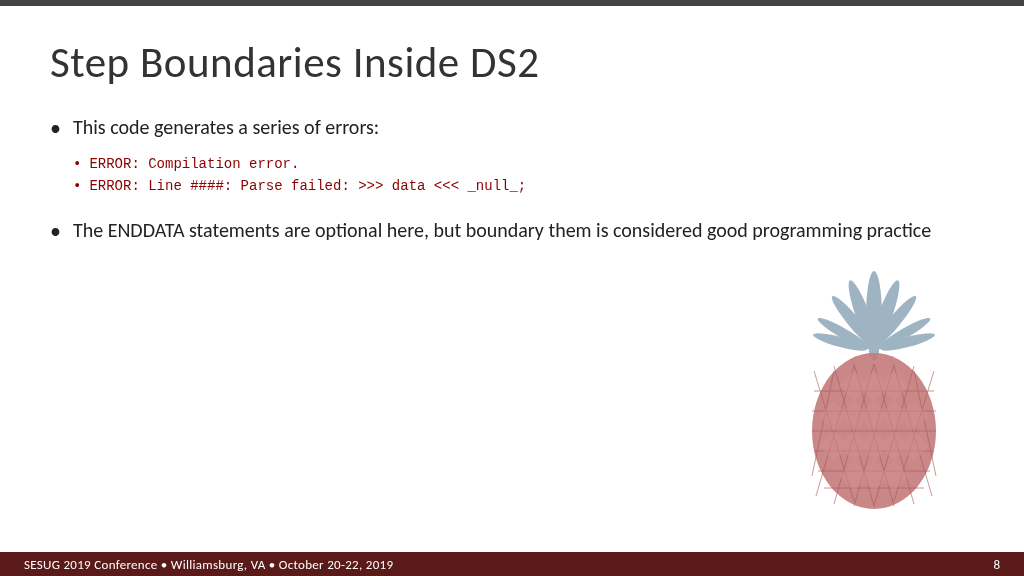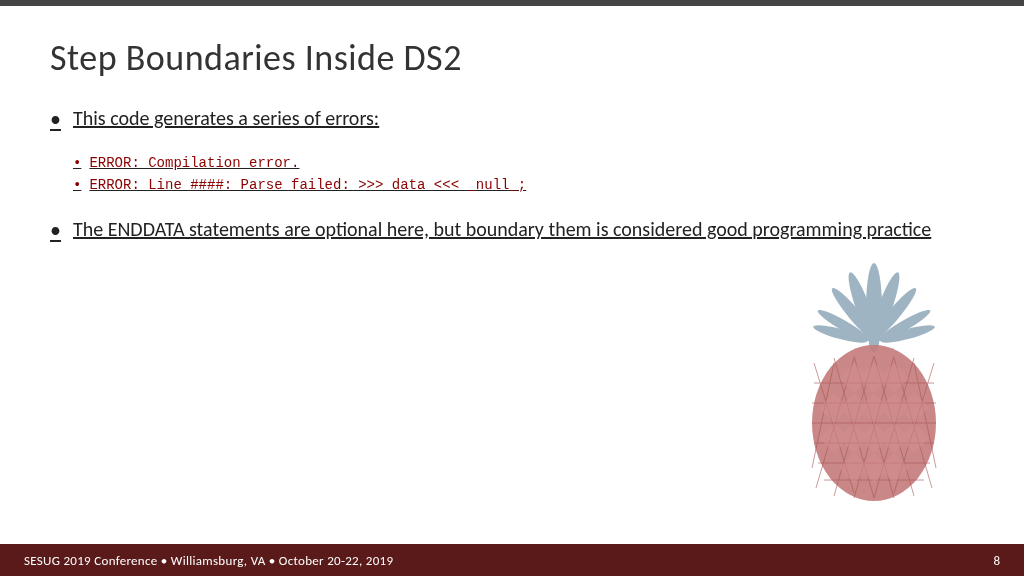--- a/index.html
+++ b/index.html
@@ -22,59 +22,58 @@
       flex-direction: column;
     }
 
     .content-area {
       flex: 1;
       padding: 30px 50px 20px 50px;
       position: relative;
     }
 
     .slide-title {
-      font-size: 36px;
+      font-size: 43px;
       font-weight: 300;
       color: #333333;
       margin-bottom: 24px;
       letter-spacing: 0.5px;
     }
 
     .bullet-list {
       list-style: none;
       padding: 0;
     }
 
     .bullet-list > li {
       display: flex;
       align-items: flex-start;
       margin-bottom: 18px;
       font-size: 20px;
       color: #222222;
       line-height: 1.4;
-      text-decoration: underline;
     }
 
     .bullet-list > li::before {
       content: '•';
       font-size: 22px;
       color: #222222;
       margin-right: 12px;
       flex-shrink: 0;
       margin-top: 1px;
     }
 
     .bullet-list > li .text-content {
       flex: 1;
     }
 
     .sub-list {
       list-style: none;
       padding: 4px 0 0 0;
-      margin-top: 16px;
+      margin-top: 8px;
     }
 
     .sub-list li {
       display: flex;
       align-items: flex-start;
       font-family: 'Courier New', Courier, monospace;
       font-size: 14px;
       color: #8b0000;
       line-height: 1.6;
     }
@@ -82,21 +81,21 @@
     .sub-list li::before {
       content: '•';
       font-size: 14px;
       color: #8b0000;
       margin-right: 8px;
       flex-shrink: 0;
     }
 
     .footer {
       background: #5a1a1a;
-      height: 32px;
+      height: 24px;
       display: flex;
       align-items: center;
       justify-content: space-between;
       padding: 0 24px;
       flex-shrink: 0;
     }
 
     .footer-text {
       font-size: 13px;
       color: #ffffff;

